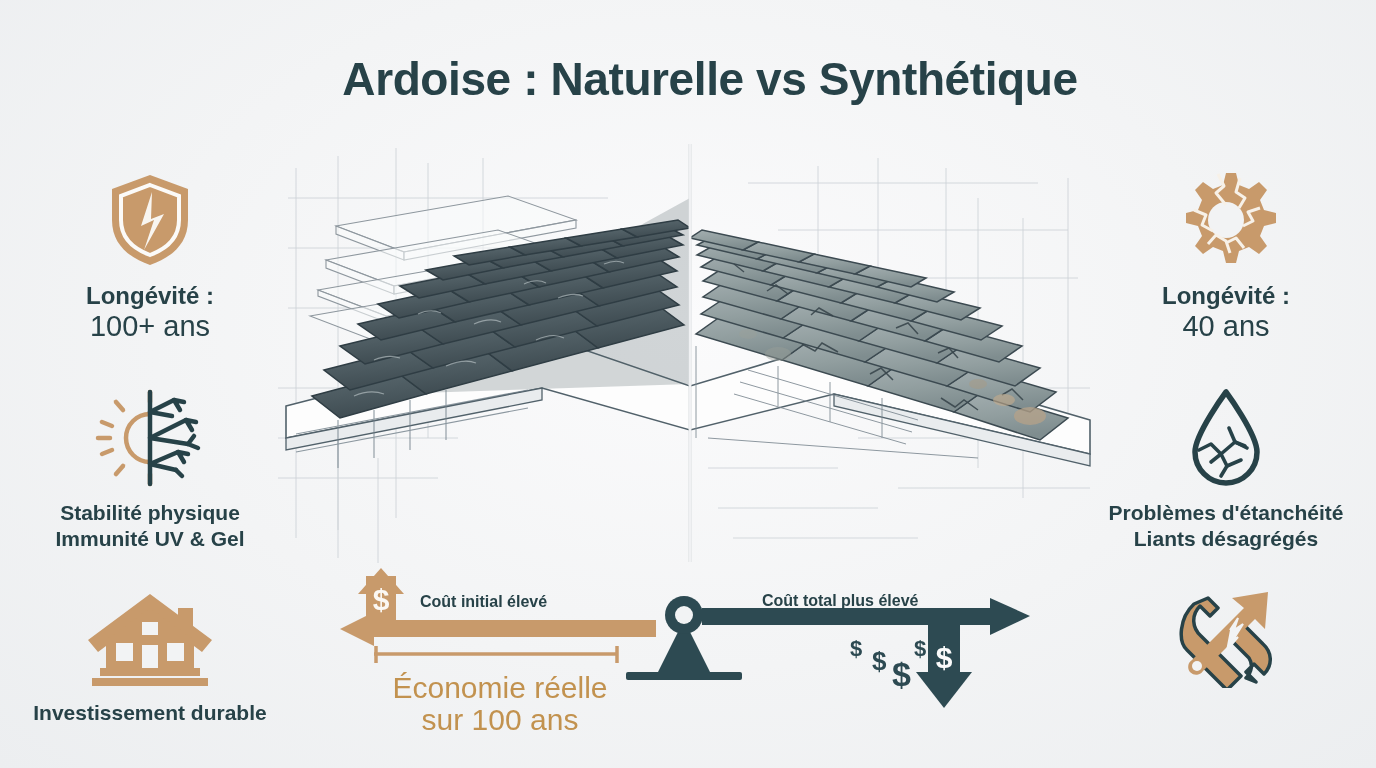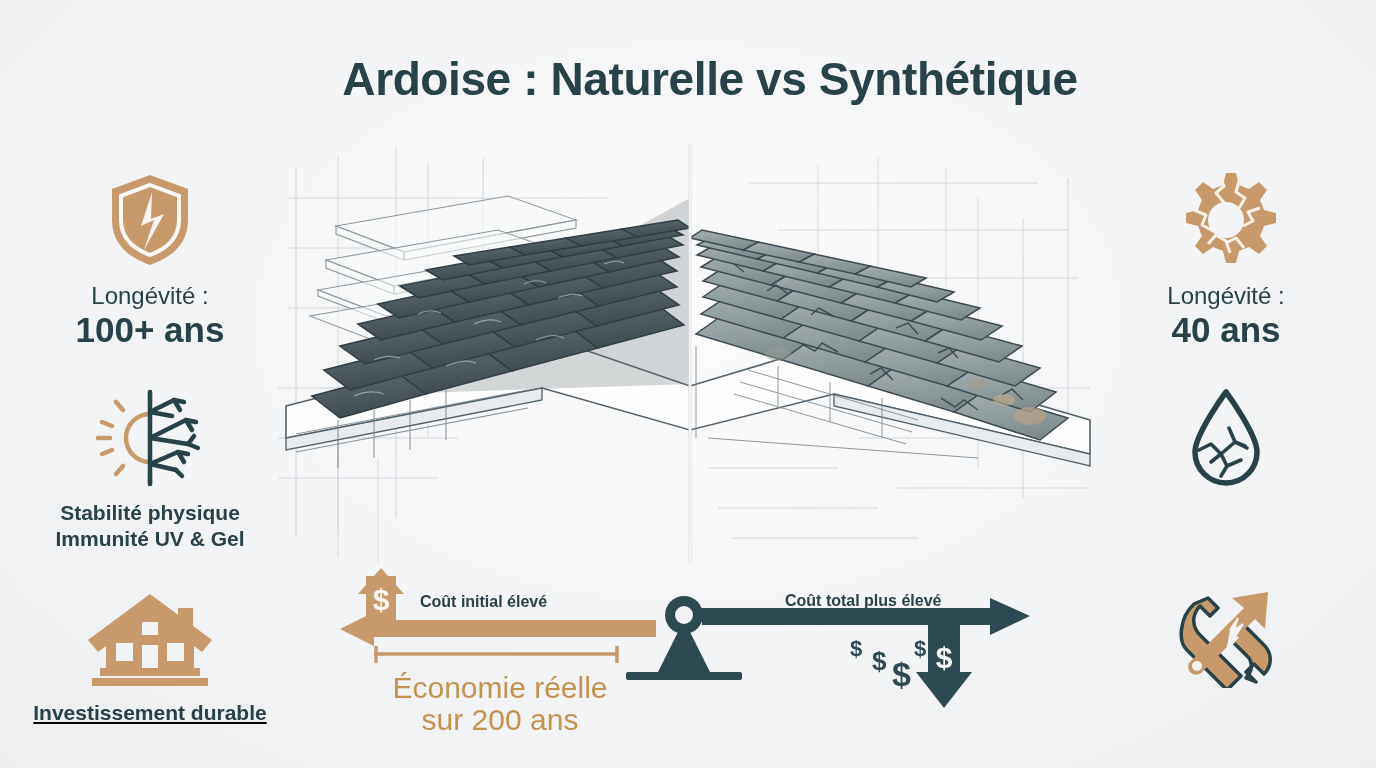--- a/index.html
+++ b/index.html
@@ -38,36 +38,36 @@
   .col.left  { left:0px; }
   .col.right { right:0px; }
 
   .feature { position:absolute; width:300px; text-align:center; }
   .feature .icon-wrap {
     height:120px;
     display:flex; align-items:center; justify-content:center;
   }
   .feature .lines { margin-top:2px; }
   .feature .l1 {
-    font-size:24px; font-weight:normal; color:#274248;
+    font-size:24px; font-weight:bold; color:#274248;
     line-height:1.15; white-space:nowrap;
   }
   .feature .l2 {
-    font-size:35px; font-weight:bold; color:#274248;
+    font-size:29px; font-weight:normal; color:#274248;
     line-height:1.12; white-space:nowrap;
   }
   .feature .sm {
     font-size:21px; font-weight:bold; color:#274248;
     line-height:1.26; white-space:nowrap;
   }
 
   
   .slot-0 { top:10px; }
   .slot-1 { top:228px; }
-  .slot-2 { top:428px;text-decoration:underline; }
+  .slot-2 { top:428px; }
 
   
   #roof-scene {
     position:absolute;
     left:278px; top:138px;
     width:820px; height:430px;
   }
   #roof-scene svg { display:block; width:100%; height:100%; }
 
   
@@ -77,21 +77,21 @@
     width:720px; height:175px;
   }
   #balance svg { display:block; width:100%; height:100%; }
 
   .bal-label {
     position:absolute;
     font-size:16px; font-weight:bold; color:#274248;
     white-space:nowrap;
   }
   #lbl-left  { left:420px; top:593px; }
-  #lbl-right { left:762px; top:592px;margin-left:23px; }
+  #lbl-right { left:762px; top:592px; }
 
   #econ {
     position:absolute; left:355px; top:672px; width:290px;
     text-align:center;
     font-size:30px; font-weight:normal; line-height:1.08;
     color:#c2924f;
     white-space:nowrap;
   }
 </style>
 </head>
@@ -399,20 +399,24 @@
           <g stroke="#274248" stroke-width="3.6" fill="none" stroke-linecap="round" stroke-linejoin="round">
             <path d="M14 64 l12 -6 l10 10 l14 -12 l10 4"></path>
             <path d="M36 68 l-10 8"></path>
             <path d="M50 56 l-6 -14"></path>
             <path d="M50 56 l12 6"></path>
             <path d="M36 68 l6 12 l-6 10"></path>
             <path d="M42 80 l14 -6"></path>
           </g>
         </svg>
       </div>
+      <div class="lines">
+        <div class="sm">Problèmes d'étanchéité</div>
+        <div class="sm">Liants désagrégés</div>
+      </div>
     </div>
 
     <div class="feature slot-2">
       <div class="icon-wrap">
         <svg width="112" height="100" viewBox="0 0 112 100">
 
           <path d="M24 8 l10 10 -8 8 -10 -10 c-9 9 -8 22 1 30 l40 40 -14 14 -40 -40 C-6 52 -5 28 10 14 Z" transform="translate(14 2) rotate(0)" fill="#c89a6b" stroke="#274248" stroke-width="3.5" stroke-linejoin="round"></path>
 
           <path d="M86 94 l-10 -10 8 -8 10 10 c9 -9 8 -22 -1 -30 l-22 -22 -14 14 22 22 c4 6 3 14 -3 20 Z" fill="#c89a6b" stroke="#274248" stroke-width="3.5" stroke-linejoin="round"></path>
 
@@ -466,16 +470,16 @@
         <text x="584" y="88" font-family="'Liberation Sans', sans-serif" font-size="22" font-weight="bold" fill="#2d4a52">$</text>
       </g>
     </svg>
   </div>
 
   <div class="bal-label" id="lbl-left">Coût initial élevé</div>
   <div class="bal-label" id="lbl-right">Coût total plus élevé</div>
 
   <div id="econ">
     <div>Économie réelle</div>
-    <div>sur 200 ans</div>
+    <div>sur 100 ans</div>
   </div>
 
 </div>
 
 </body></html>

